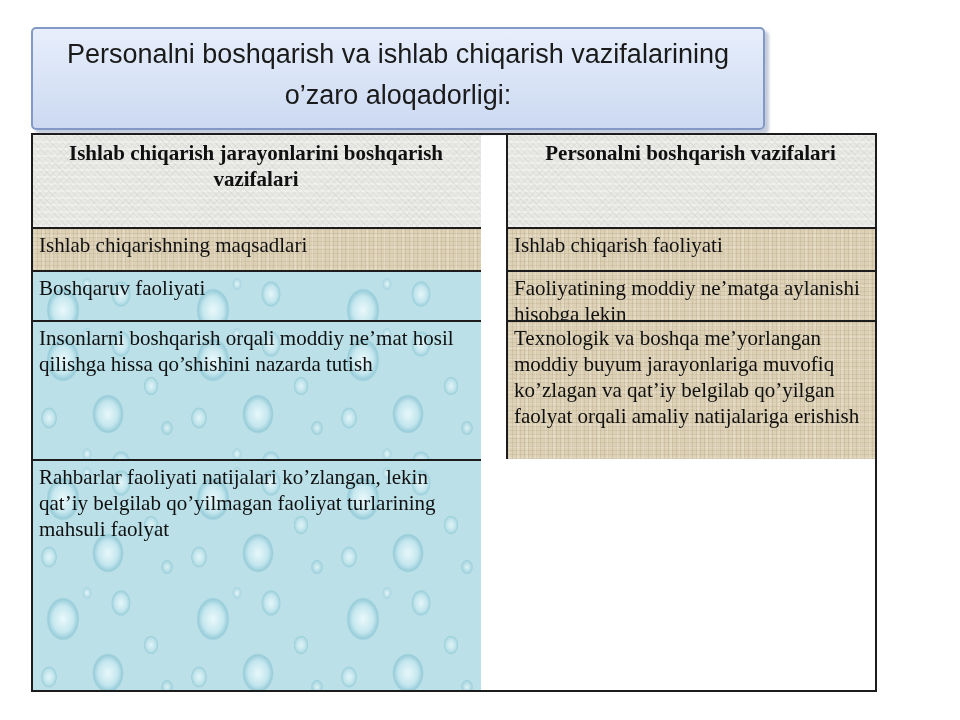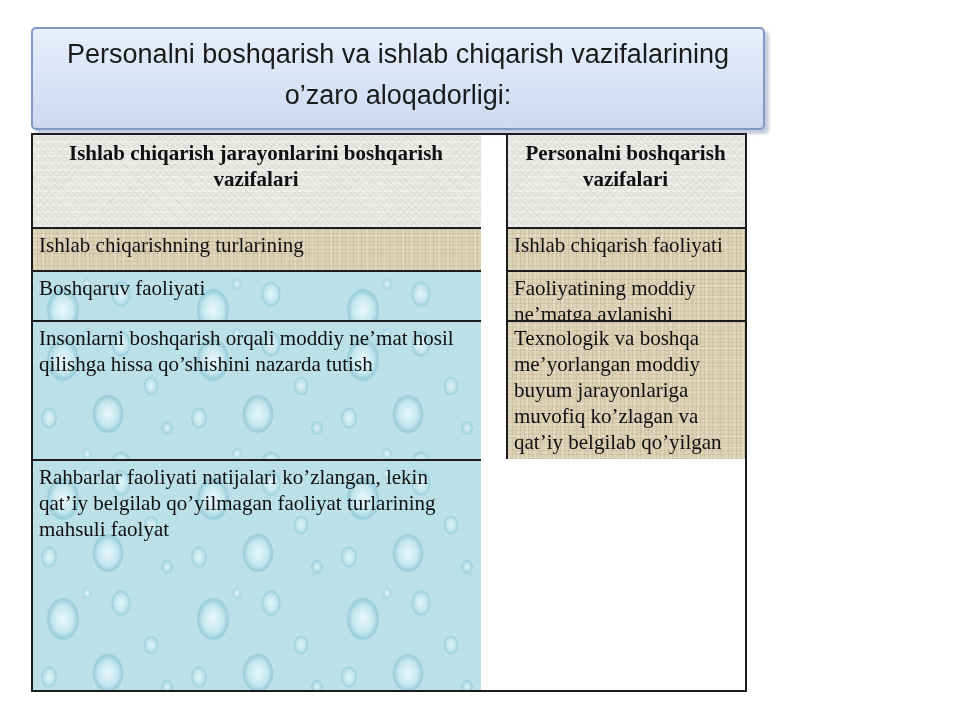--- a/index.html
+++ b/index.html
@@ -31,21 +31,21 @@
     line-height: 41px;
     color: #1a1a1a;
     text-align: center;
     padding: 5px 30px 0 30px;
   }
 
   
   .cmp-table {
     position: absolute;
     left: 31px; top: 133px;
-    width: 716px; height: 559px;
+    width: 846px; height: 559px;
     box-sizing: border-box;
     display: grid;
     grid-template-columns: 448px 1fr;
     grid-template-rows: 92px 43px 50px 139px auto;
     border: 2px solid #1c1c1c;
   }
   .cell {
     box-sizing: border-box;
     overflow: hidden;
     font-size: 21px;
@@ -102,21 +102,21 @@
 
   <div class="title-box">
     <div class="title-text">Personalni boshqarish va ishlab chiqarish vazifalarining o’zaro aloqadorligi:</div>
   </div>
 
   <div class="cmp-table">
 
     <div class="cell hdr hdr-bg">Ishlab chiqarish jarayonlarini boshqarish vazifalari</div>
     <div class="cell hdr hdr-bg">Personalni boshqarish vazifalari</div>
 
-    <div class="cell tan-bg">Ishlab chiqarishning turlarining</div>
+    <div class="cell tan-bg">Ishlab chiqarishning maqsadlari</div>
 
     <div class="cell tan-bg">Ishlab chiqarish faoliyati</div>
     <div class="cell drop-bg">Boshqaruv faoliyati</div>
 
     <div class="cell tan-bg">Faoliyatining moddiy ne’matga aylanishi hisobga lekin</div>
     <div class="cell drop-bg">Insonlarni boshqarish orqali moddiy ne’mat hosil qilishga hissa qo’shishini nazarda tutish</div>
 
     <div class="cell tan-bg">Texnologik va boshqa me’yorlangan moddiy buyum jarayonlariga muvofiq ko’zlagan va qat’iy belgilab qo’yilgan faolyat orqali amaliy natijalariga erishish</div>
     <div class="cell drop-bg">Rahbarlar faoliyati natijalari ko’zlangan, lekin qat’iy belgilab qo’yilmagan faoliyat turlarining mahsuli faolyat</div>
 

